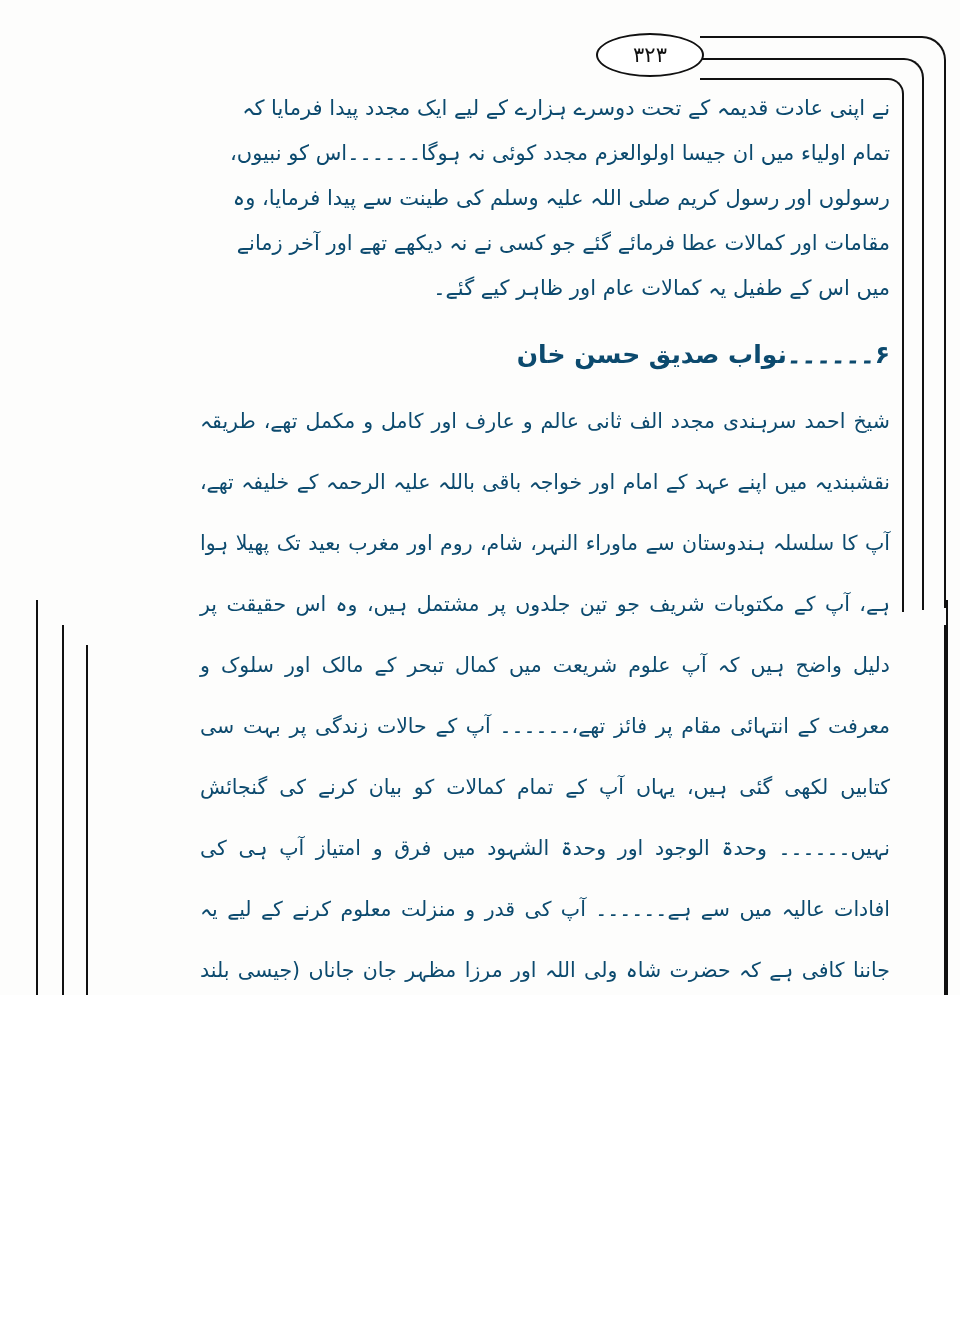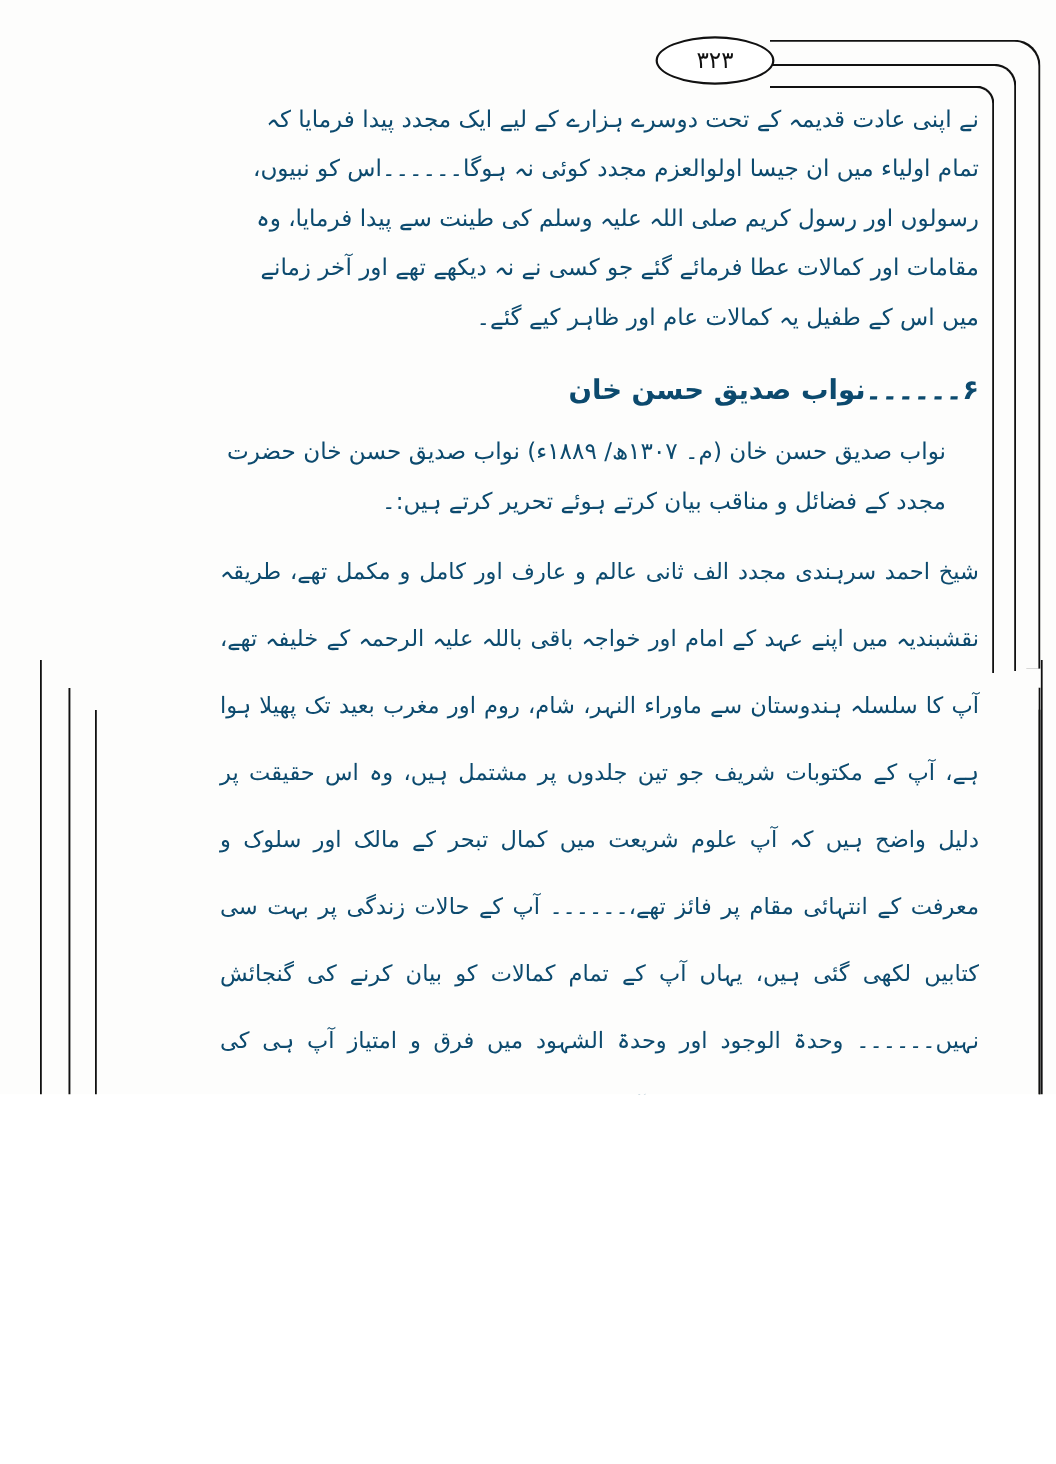--- a/index.html
+++ b/index.html
@@ -161,18 +161,17 @@
   <div class="capsule capsule-top">۳۲۳</div>
 
   <div class="capsule capsule-bottom">۲۲۱۱</div>
 
   <div class="content">
 
     <p class="para para-1">نے اپنی عادت قدیمہ کے تحت دوسرے ہزارے کے لیے ایک مجدد پیدا فرمایا کہ تمام اولیاء میں ان جیسا اولوالعزم مجدد کوئی نہ ہوگا۔۔۔۔۔۔اس کو نبیوں، رسولوں اور رسول کریم صلی اللہ علیہ وسلم کی طینت سے پیدا فرمایا، وہ مقامات اور کمالات عطا فرمائے گئے جو کسی نے نہ دیکھے تھے اور آخر زمانے میں اس کے طفیل یہ کمالات عام اور ظاہر کیے گئے۔</p>
 
     <h2 class="heading">۶۔۔۔۔۔۔نواب صدیق حسن خان</h2>
 
-    <p class="para para-2">نواب صدیق حسن خان (م۔ ۱۳۰۷ھ/ ۱۸۸۹ء) نواب صدیق حسن خان حضرت مجدد کے فضائل و مناقب بیان کرتے ہوئے تحریر کرتے ہیں:۔</p>
 
     <p class="para para-3">شیخ احمد سرہندی مجدد الف ثانی عالم و عارف اور کامل و مکمل تھے، طریقہ نقشبندیہ میں اپنے عہد کے امام اور خواجہ باقی باللہ علیہ الرحمہ کے خلیفہ تھے، آپ کا سلسلہ ہندوستان سے ماوراء النہر، شام، روم اور مغرب بعید تک پھیلا ہوا ہے، آپ کے مکتوبات شریف جو تین جلدوں پر مشتمل ہیں، وہ اس حقیقت پر دلیل واضح ہیں کہ آپ علوم شریعت میں کمال تبحر کے مالک اور سلوک و معرفت کے انتہائی مقام پر فائز تھے،۔۔۔۔۔۔ آپ کے حالات زندگی پر بہت سی کتابیں لکھی گئی ہیں، یہاں آپ کے تمام کمالات کو بیان کرنے کی گنجائش نہیں۔۔۔۔۔۔ وحدۃ الوجود اور وحدۃ الشہود میں فرق و امتیاز آپ ہی کی افادات عالیہ میں سے ہے۔۔۔۔۔۔ آپ کی قدر و منزلت معلوم کرنے کے لیے یہ جاننا کافی ہے کہ حضرت شاہ ولی اللہ اور مرزا مظہر جان جاناں (جیسی بلند ہستیاں) آپ ہی کے طریقے سے منسلک تھے۔ آپ کا طریقہ کتاب وسنت کی اتباع پر مبنی ہے، ظاہر و باطن ہر طرح سے، کتاب وسنت کے مخالف کسی چیز کو قبول نہیں کرتے، آپ کے مکتوبات منازل معرفت و قبول کو طے کرنے کے لیے بنیادی حیثیت رکھتے ہیں، طالب صادق اور سالک کسی بھی وقت ان کے مطالعہ سے بے نیاز نہیں رہ سکتا۔</p>
 
   </div>
 </div>
 
 </body></html>

